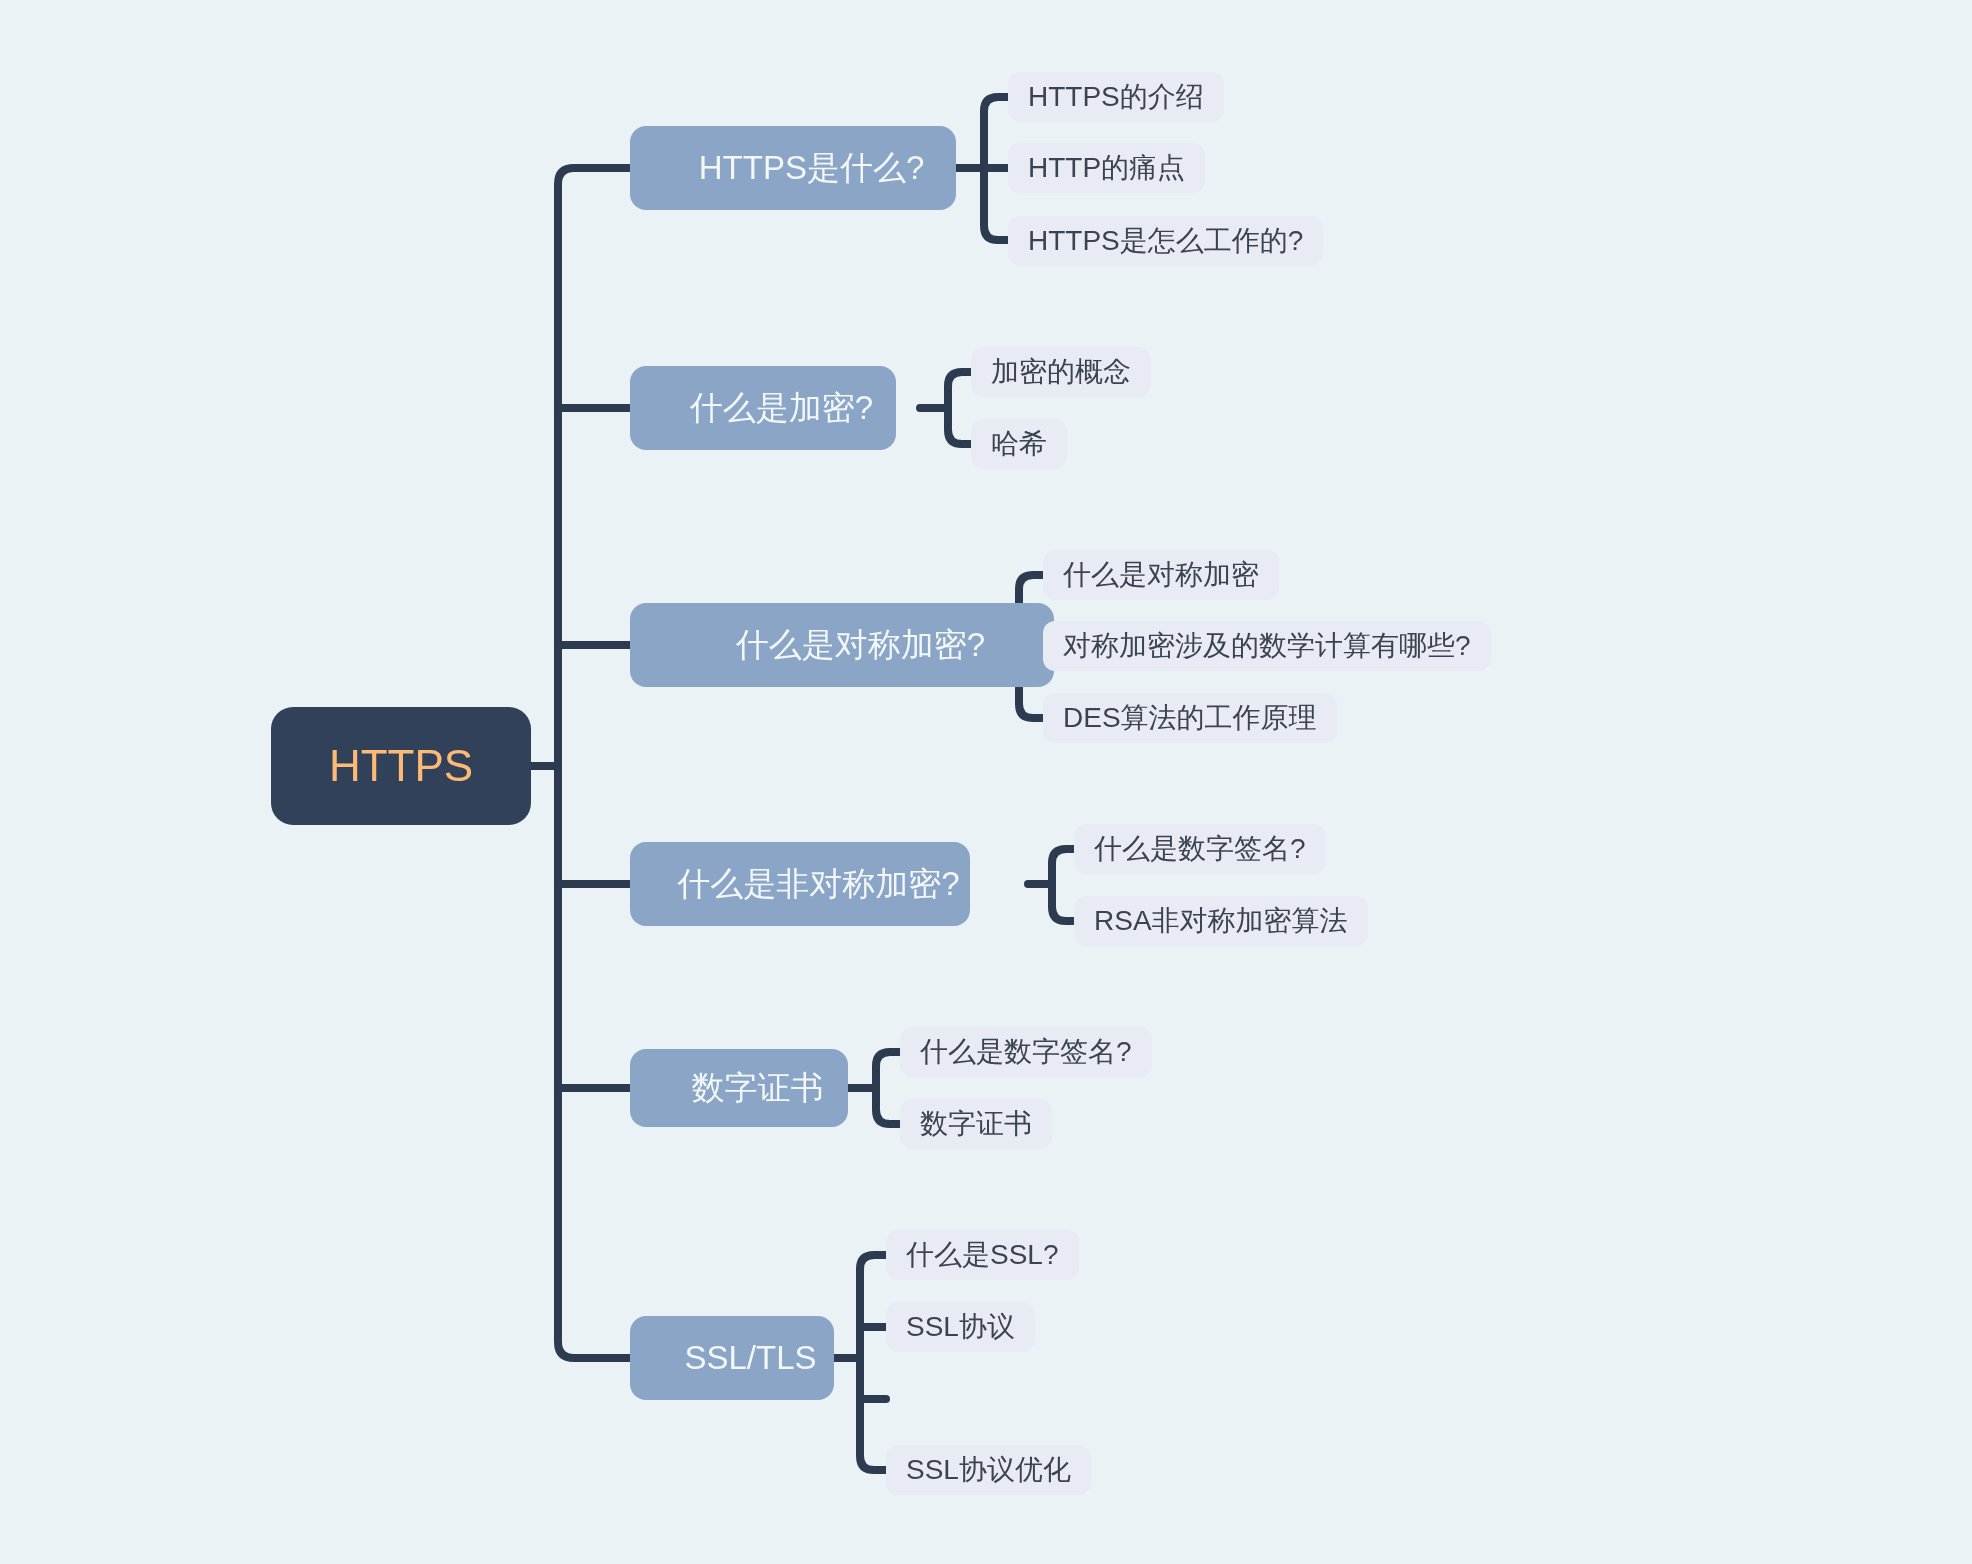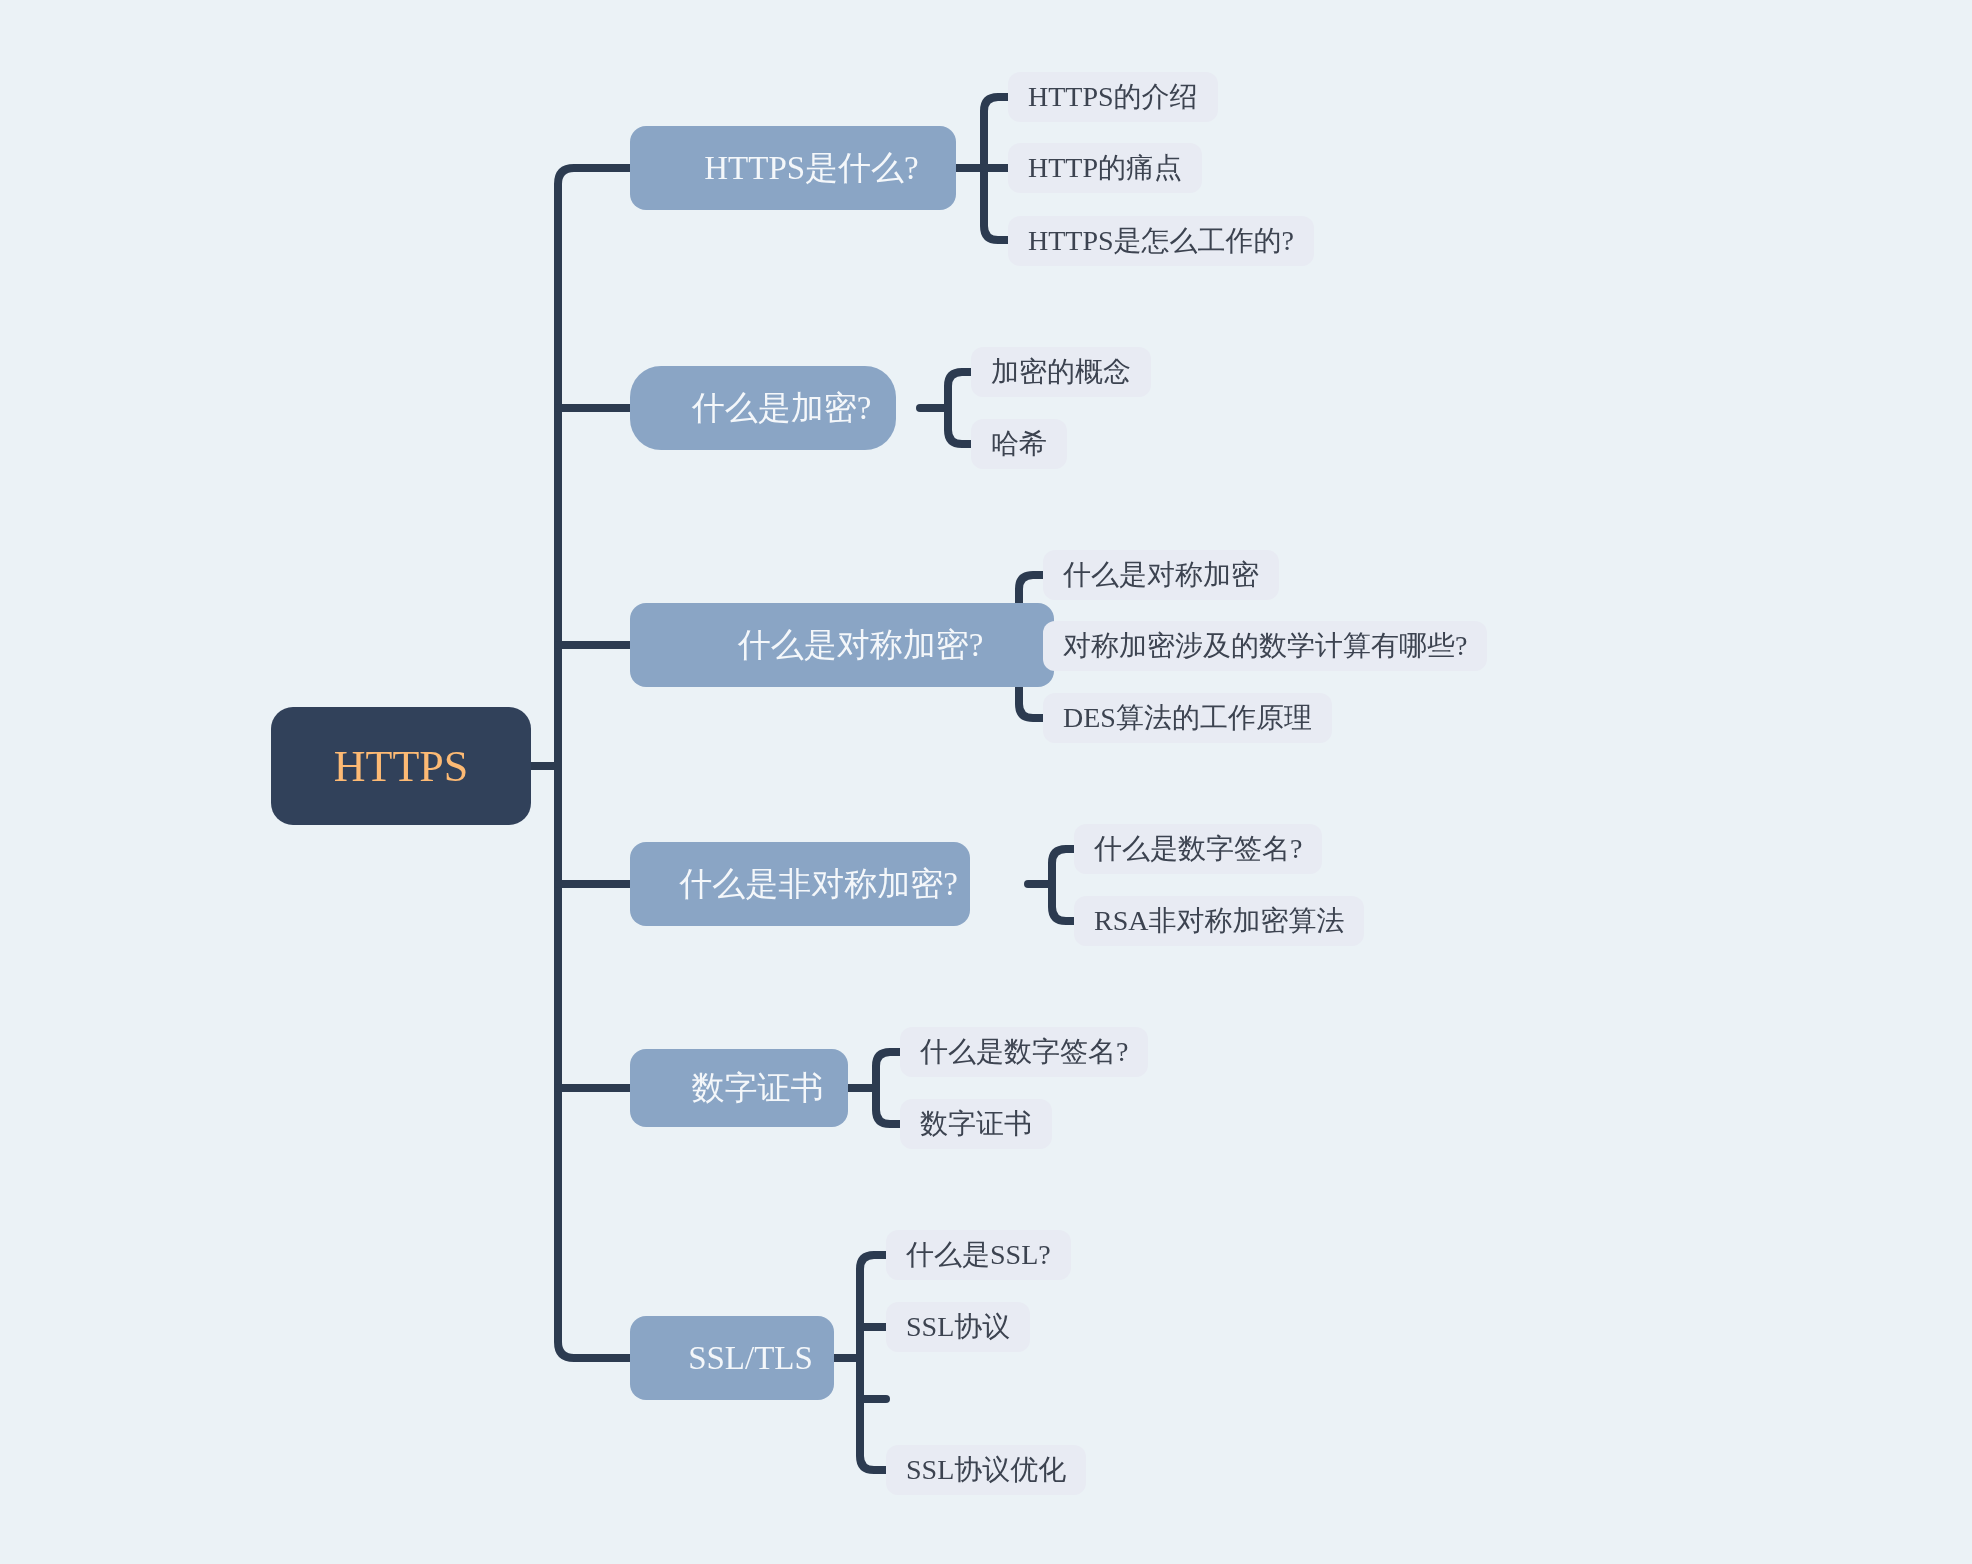--- a/index.html
+++ b/index.html
@@ -25,21 +25,20 @@
     stroke-width: 8;
     stroke-linecap: round;
   }
   .node {
     position: absolute;
     display: flex;
     align-items: center;
     justify-content: center;
     white-space: nowrap;
     box-sizing: border-box;
-    font-family: Liberation Serif, serif;
   }
   .node-root {
     left: 271px; top: 707px;
     width: 260px; height: 118px;
     background: #31415a;
     color: #fdba74;
     font-size: 44px;
     border-radius: 22px;
   }
   .node-branch {
@@ -55,21 +54,21 @@
     background: #e8ebf3;
     color: #3c4350;
     font-size: 28px;
     border-radius: 12px;
     height: 50px;
     padding: 0 20px;
     justify-content: flex-start;
   }
   
   .b1 { top: 126px;  width: 326px; }
-  .b2 { top: 366px;  width: 266px; border-radius: 31px; }
+  .b2 { top: 366px;  width: 266px; }
   .b3 { top: 603px;  width: 424px; }
   .b4 { top: 842px;  width: 340px; }
   .b5 { top: 1049px; width: 218px; height: 78px; }
   .b6 { top: 1316px; width: 204px; }
   
   .c1-1 { left: 1008px; top: 72px;  }
   .c1-2 { left: 1008px; top: 143px; }
   .c1-3 { left: 1008px; top: 216px; }
   .c2-1 { left: 971px;  top: 347px; }
   .c2-2 { left: 971px;  top: 419px; }

